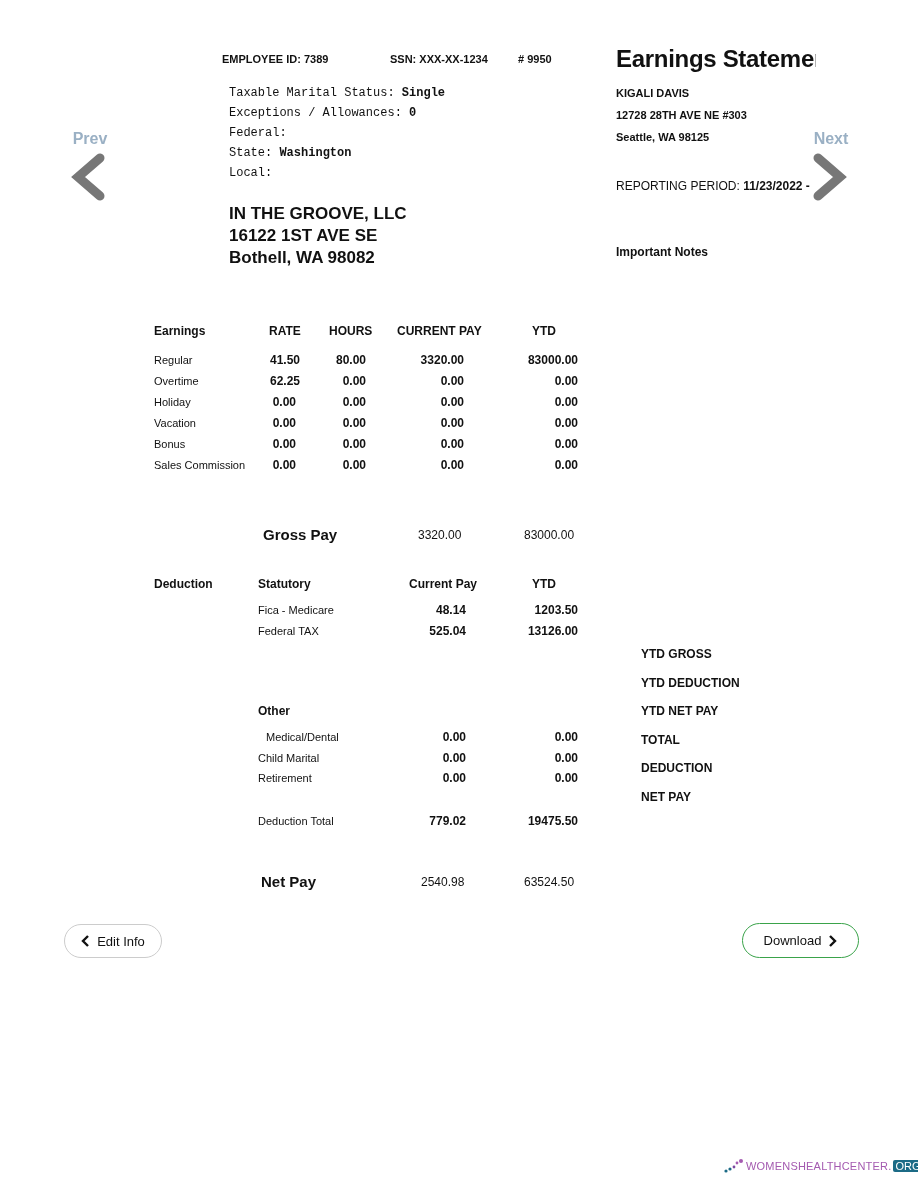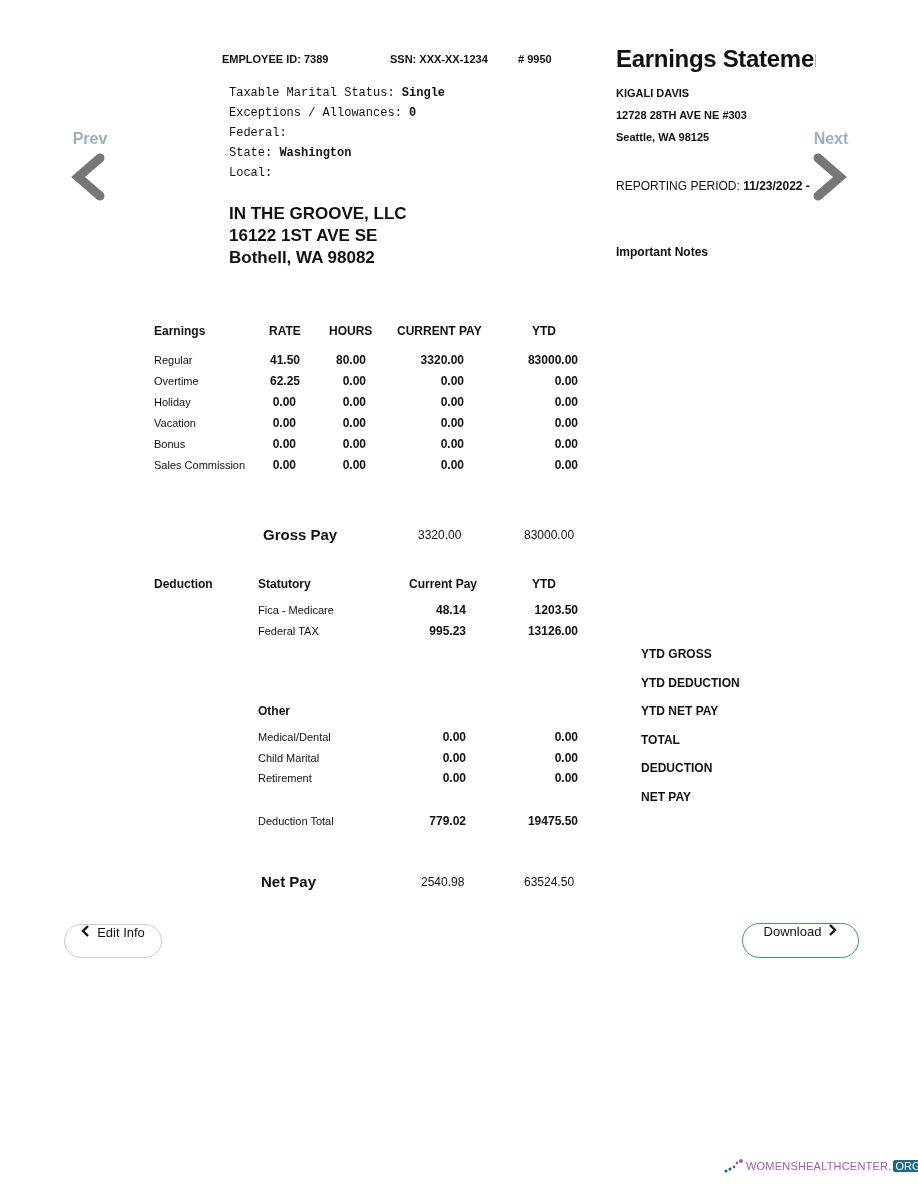--- a/index.html
+++ b/index.html
@@ -11,21 +11,21 @@
   .emp-addr { font-size:17px; font-weight:bold; line-height:22px; }
   .title { font-size:24px; font-weight:bold; color:#111; white-space:nowrap; overflow:hidden; width:200px; letter-spacing:-0.3px; }
   .rcpt { font-size:11px; font-weight:bold; line-height:22px; }
   .payinfo { font-size:12px; line-height:25px; white-space:nowrap; }
   .nav-label { font-size:16px; font-weight:bold; color:#9ab0c4; }
   .tbl-head { font-size:12px; font-weight:bold; color:#111; }
   .lbl { font-size:11px; color:#111; }
   .num { font-size:12px; font-weight:bold; color:#111; }
   .big { font-size:15px; font-weight:bold; }
   .summary { font-size:12px; font-weight:bold; line-height:28.6px; }
-  .btn { position:absolute; background:#fff; border-radius:18px; font-size:13px; color:#111; display:flex; justify-content:center; gap:6px; cursor:pointer; box-sizing:border-box; }
+  .btn { position:absolute; background:#fff; border-radius:18px; font-size:13px; color:#111; display:flex; align-items:center; justify-content:center; gap:6px; cursor:pointer; box-sizing:border-box; }
   .btn-edit { border:1px solid #ccc; }
   .btn-dl { border:1px solid #3aa34a; }
   .logo-text { font-size:11px; color:#a45ab0; letter-spacing:0.2px; }
   .logo-org { background:#1c6b86; color:#fff; font-size:11px; padding:0 2px; border-radius:2px; }
 </style>
 </head>
 <body>
 
 <div class="abs hdr-small" style="left:222px; top:53px;">EMPLOYEE ID: 7389</div>
 <div class="abs hdr-small" style="left:390px; top:53px;">SSN: XXX-XX-1234</div>
@@ -131,29 +131,29 @@
 <div class="abs tbl-head" style="left:532px; top:577px;">YTD</div>
 
 <div class="abs" style="left:258px; top:603px; width:320px;">
   <div style="position:relative; height:21px;">
     <span class="abs lbl" style="left:0; top:1px;">Fica - Medicare</span>
     <span class="abs num" style="right:112px; top:0;">48.14</span>
     <span class="abs num" style="right:0; top:0;">1203.50</span>
   </div>
   <div style="position:relative; height:21px;">
     <span class="abs lbl" style="left:0; top:1px;">Federal TAX</span>
-    <span class="abs num" style="right:112px; top:0;">995.23</span>
+    <span class="abs num" style="right:112px; top:0;">525.04</span>
     <span class="abs num" style="right:0; top:0;">13126.00</span>
   </div>
 </div>
 
 <div class="abs tbl-head" style="left:258px; top:704px;">Other</div>
 <div class="abs" style="left:258px; top:730px; width:320px;">
   <div style="position:relative; height:20.5px;">
-    <span class="abs lbl" style="left:0; top:1px;">Medical/Dental</span>
+    <span class="abs lbl" style="left:8px; top:1px;">Medical/Dental</span>
     <span class="abs num" style="right:112px; top:0;">0.00</span>
     <span class="abs num" style="right:0; top:0;">0.00</span>
   </div>
   <div style="position:relative; height:20.5px;">
     <span class="abs lbl" style="left:0; top:1px;">Child Marital</span>
     <span class="abs num" style="right:112px; top:0;">0.00</span>
     <span class="abs num" style="right:0; top:0;">0.00</span>
   </div>
   <div style="position:relative; height:20.5px;">
     <span class="abs lbl" style="left:0; top:1px;">Retirement</span>

